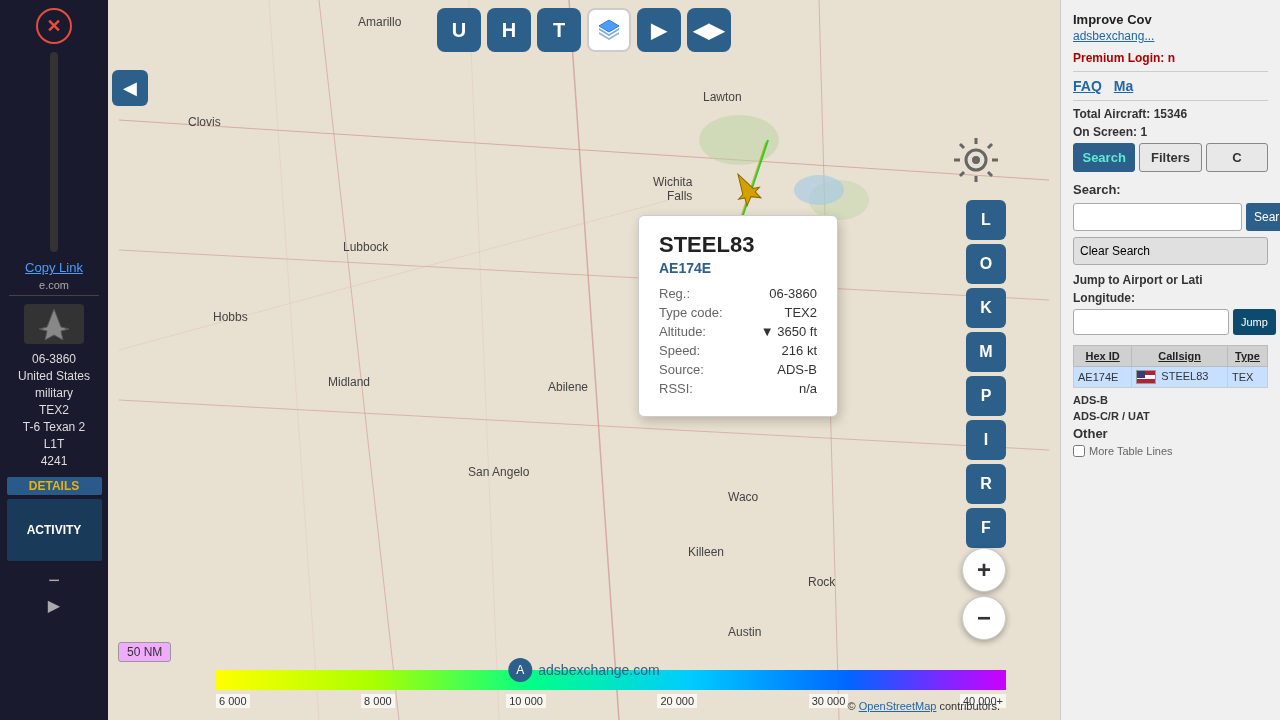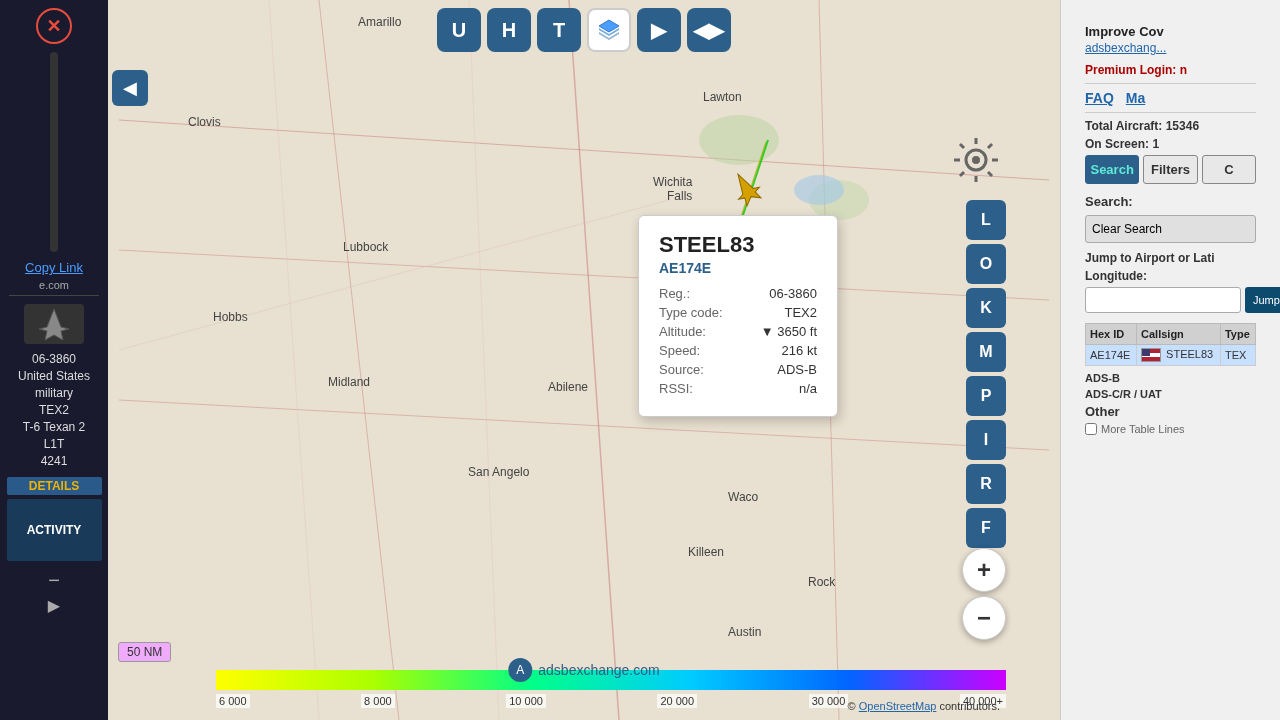--- a/index.html
+++ b/index.html
@@ -338,21 +338,21 @@
       z-index: 15;
       text-align: right;
     }
 
     
     #right-panel {
       width: 220px;
       height: 720px;
       background: #f0f0f0;
       border-left: 1px solid #ccc;
-      padding: 24px;
+      padding: 12px;
       overflow-y: auto;
       z-index: 10;
     }
     .panel-improve {
       font-size: 13px;
       color: #222;
       font-weight: bold;
       margin-bottom: 2px;
     }
     .panel-link {
@@ -491,25 +491,26 @@
     
     .data-table {
       width: 100%;
       border-collapse: collapse;
       font-size: 11px;
       margin-bottom: 6px;
     }
     .data-table th {
       background: #d0d0d0;
       padding: 4px 4px;
-      text-align: left;
+      text-align: center;
       border: 1px solid #bbb;
       font-weight: bold;
       color: #222;
       cursor: pointer;
+      text-decoration: underline;
     }
     .data-table td {
       padding: 3px 4px;
       border: 1px solid #ccc;
       color: #333;
     }
     .data-table tr.selected td {
       background: #c8e0ff;
     }
     .flag-icon {
@@ -749,20 +750,24 @@
   <div class="panel-stats">
     <span>On Screen:</span>
     <span>1</span>
   </div>
   <div class="panel-buttons">
     <button class="panel-tab-btn active">Search</button>
     <button class="panel-tab-btn inactive">Filters</button>
     <button class="panel-tab-btn outline">C</button>
   </div>
   <div class="panel-section-title">Search:</div>
+  <div class="search-row">
+    <input type="text" class="search-input" placeholder="" style="">
+    <button class="search-go-btn">Sear</button>
+  </div>
   <button class="clear-search-btn">Clear Search</button>
   <div class="jump-section-title">
     <span>Jump to Airport or Lati</span>
   </div>
   <div class="jump-section-title">Longitude:</div>
   <div class="jump-row">
     <input type="text" class="jump-input" placeholder="" style="">
     <button class="jump-btn">Jump</button>
   </div>
   

